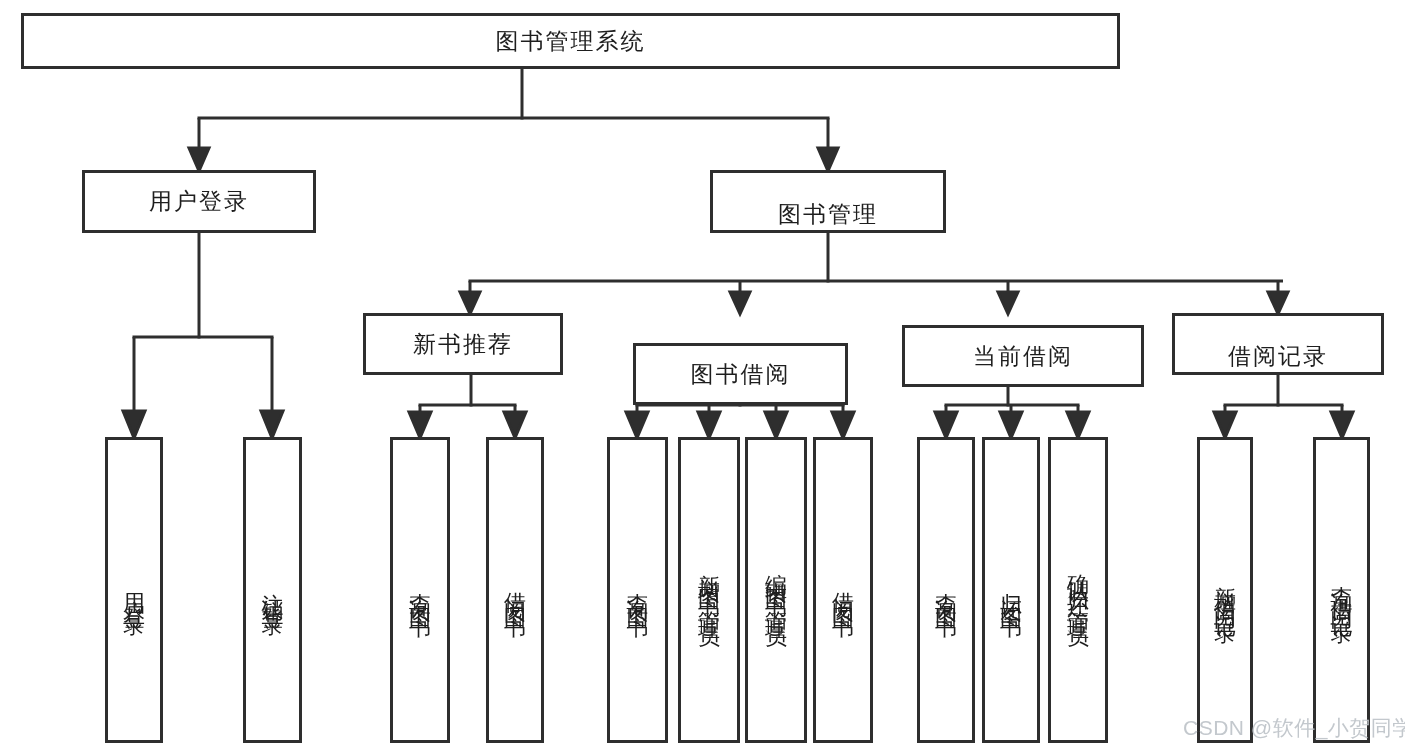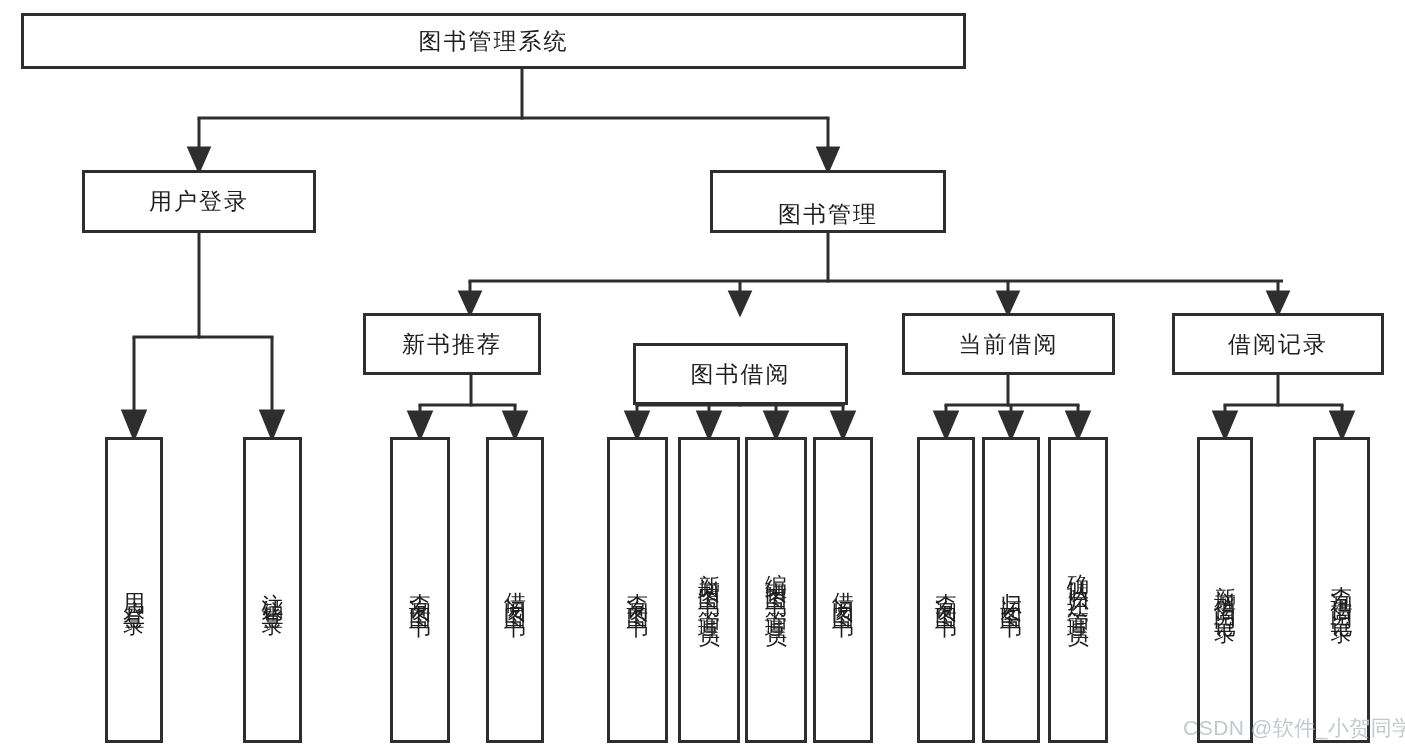--- a/index.html
+++ b/index.html
@@ -101,41 +101,41 @@
       <line x1="1278" y1="375" x2="1278" y2="406.5"></line>
       <line x1="1223.5" y1="405" x2="1343.5" y2="405"></line>
       <line x1="1225" y1="405" x2="1225" y2="414"></line>
       <polygon points="1214,412 1236,412 1225,438"></polygon>
       <line x1="1342" y1="405" x2="1342" y2="414"></line>
       <polygon points="1331,412 1353,412 1342,438"></polygon>
     </g>
   </g>
 </svg>
 
-<div class="box hbox" style="left:21px;top:13px;width:945px;height:56px;">
+<div class="box hbox" style="left:21px;top:13px;width:1099px;height:56px;">
   <span>图书管理系统</span>
 </div>
 
 <div class="box hbox" style="left:82px;top:170px;width:234px;height:63px;">
   <span>用户登录</span>
 </div>
 <div class="box hbox" style="left:710px;top:170px;width:236px;height:63px;align-items:flex-end;">
   <span>图书管理</span>
 </div>
 
-<div class="box hbox" style="left:363px;top:313px;width:178px;height:62px;">
+<div class="box hbox" style="left:363px;top:313px;width:200px;height:62px;">
   <span>新书推荐</span>
 </div>
 <div class="box hbox" style="left:633px;top:313px;width:215px;height:62px;margin-top:30px;">
   <span>图书借阅</span>
 </div>
-<div class="box hbox" style="left:902px;top:313px;width:213px;height:62px;">
+<div class="box hbox" style="left:902px;top:325px;width:242px;height:62px;">
   <span>当前借阅</span>
 </div>
-<div class="box hbox" style="left:1172px;top:313px;width:212px;height:62px;">
+<div class="box hbox" style="left:1172px;top:313px;width:212px;height:62px;align-items:flex-end;">
   <span>借阅记录</span>
 </div>
 
 <div class="box vbox" style="left:105px;top:437px;width:58px;height:306px;">
   <span>用户登录</span>
 </div>
 <div class="box vbox" style="left:243px;top:437px;width:59px;height:306px;">
   <span>注销登录</span>
 </div>
 

